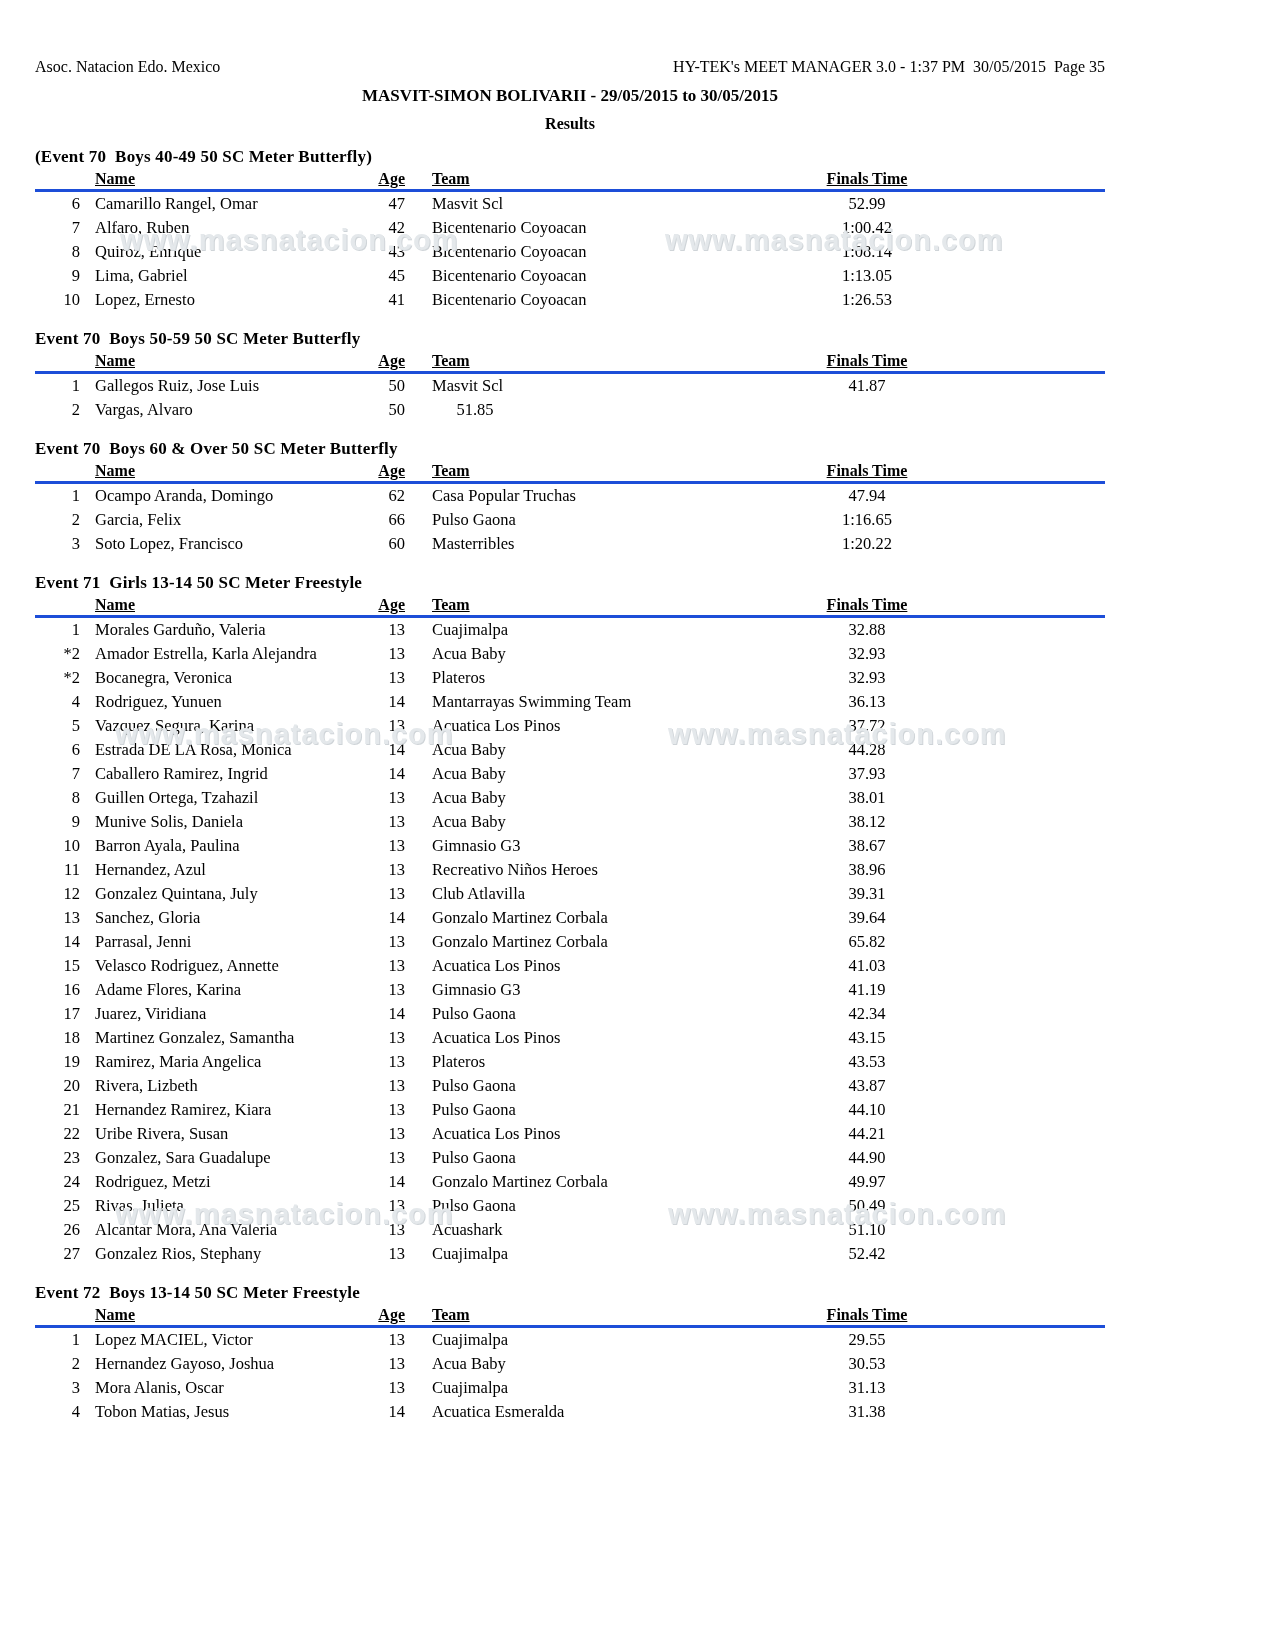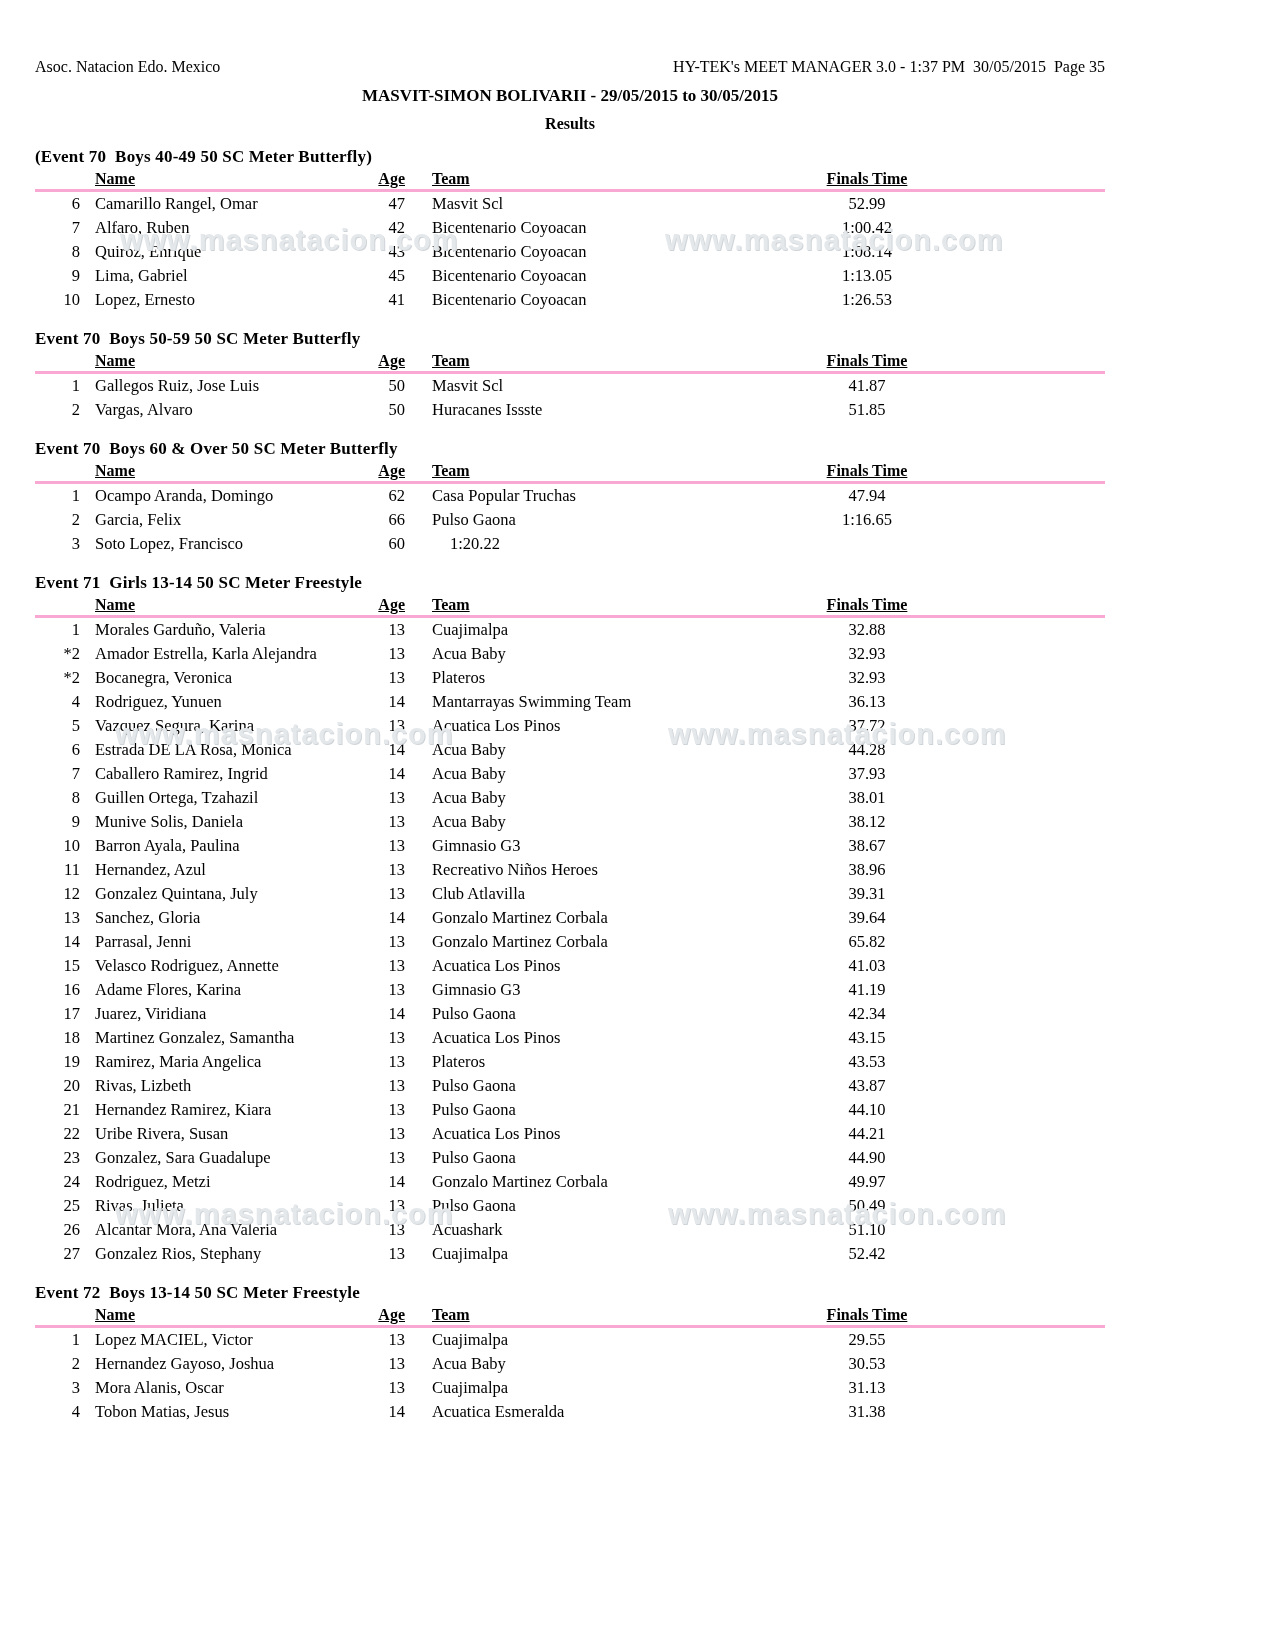--- a/index.html
+++ b/index.html
@@ -21,21 +21,21 @@
     text-align:center; font-weight:bold; font-size:16px; line-height:20px; margin-top:8px;
   }
 
   section.event { margin-top:16px; }
   section.event:first-of-type { margin-top:12px; }
   .event-title {
     font-size:17px; font-weight:bold; line-height:21px; white-space:pre; letter-spacing:.2px;
   }
   .cols {
     display:flex; margin-top:2px; font-weight:bold; font-size:16px; line-height:19px;
-    padding-bottom:1px; border-bottom:3px solid #f9a8d4;
+    padding-bottom:1px; border-bottom:3px solid #1d4ed8;
   }
   .cols span { text-decoration:underline; }
   .row { display:flex; height:24px; line-height:24px; font-size:16.5px; }
 
   .c-rank  { flex:0 0 45px;  text-align:right; }
   .c-name  { flex:0 0 275px; margin-left:15px; overflow:hidden; white-space:nowrap; }
   .c-age   { flex:0 0 35px;  text-align:right; }
   .c-team  { flex:1 1 auto;  margin-left:27px; overflow:hidden; white-space:nowrap; }
   .c-time  { flex:0 0 140px; text-align:center; margin-right:168px; }
   .cols .c-rank { text-decoration:none; }
@@ -132,21 +132,20 @@
     <span class="c-name">Gallegos Ruiz, Jose Luis</span>
     <span class="c-age">50</span>
     <span class="c-team">Masvit Scl</span>
     <span class="c-time">41.87</span>
   </div>
 
   <div class="row">
     <span class="c-rank">2</span>
     <span class="c-name">Vargas, Alvaro</span>
     <span class="c-age">50</span>
-    <span class="c-team">Huracanes Issste</span>
     <span class="c-time">51.85</span>
   </div>
 </div>
   </section>
 
   <section class="event">
     <h2 class="event-title">Event 70  Boys 60 &amp; Over 50 SC Meter Butterfly</h2>
     <div class="cols">
       <span class="c-rank"></span>
       <span class="c-name">Name</span>
@@ -168,20 +167,21 @@
     <span class="c-name">Garcia, Felix</span>
     <span class="c-age">66</span>
     <span class="c-team">Pulso Gaona</span>
     <span class="c-time">1:16.65</span>
   </div>
 
   <div class="row">
     <span class="c-rank">3</span>
     <span class="c-name">Soto Lopez, Francisco</span>
     <span class="c-age">60</span>
+    <span class="c-team">Masterribles</span>
     <span class="c-time">1:20.22</span>
   </div>
 </div>
   </section>
 
   <section class="event">
     <h2 class="event-title">Event 71  Girls 13-14 50 SC Meter Freestyle</h2>
     <div class="cols">
       <span class="c-rank"></span>
       <span class="c-name">Name</span>
@@ -337,21 +337,21 @@
   <div class="row">
     <span class="c-rank">19</span>
     <span class="c-name">Ramirez, Maria Angelica</span>
     <span class="c-age">13</span>
     <span class="c-team">Plateros</span>
     <span class="c-time">43.53</span>
   </div>
 
   <div class="row">
     <span class="c-rank">20</span>
-    <span class="c-name">Rivas, Lizbeth</span>
+    <span class="c-name">Rivera, Lizbeth</span>
     <span class="c-age">13</span>
     <span class="c-team">Pulso Gaona</span>
     <span class="c-time">43.87</span>
   </div>
 
   <div class="row">
     <span class="c-rank">21</span>
     <span class="c-name">Hernandez Ramirez, Kiara</span>
     <span class="c-age">13</span>
     <span class="c-team">Pulso Gaona</span>

